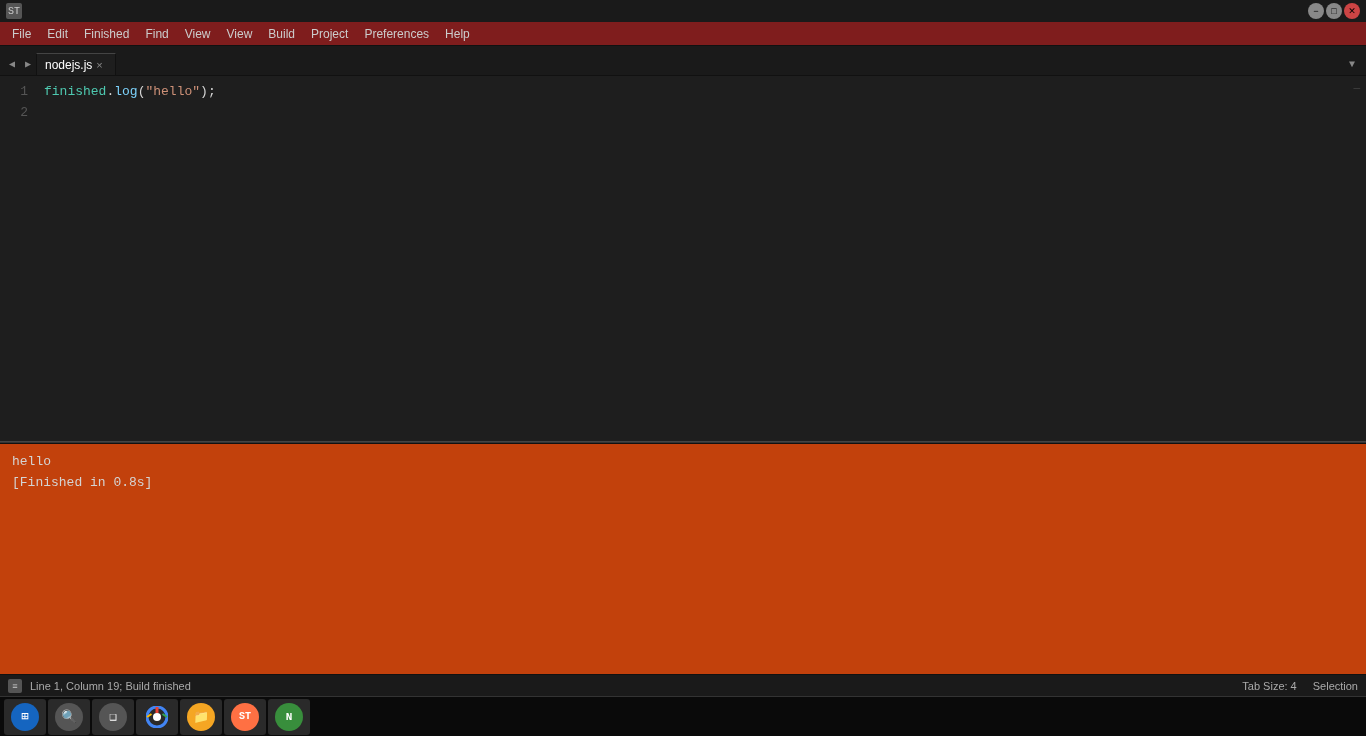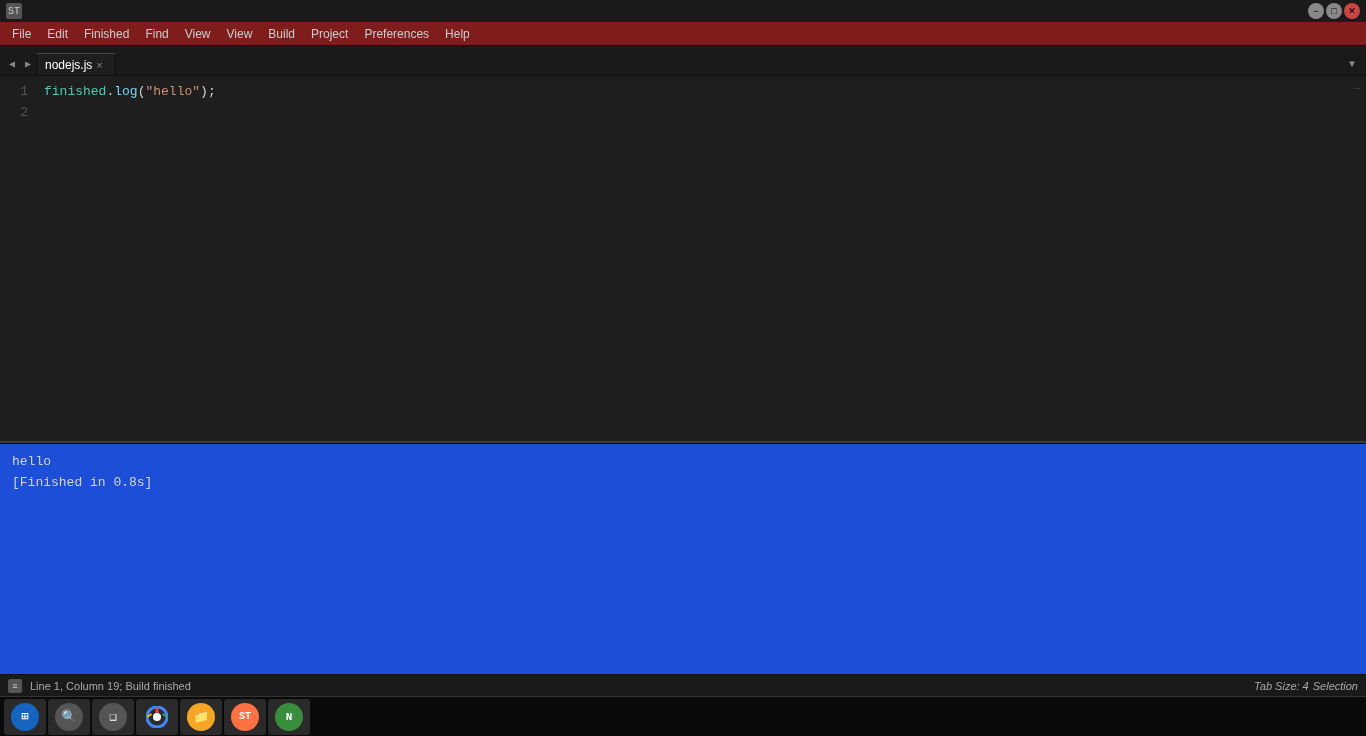--- a/index.html
+++ b/index.html
@@ -204,21 +204,21 @@
       height: 3px;
       background: #333;
       border-top: 1px solid #444;
       border-bottom: 1px solid #111;
       cursor: ns-resize;
     }
 
     
     #console-area {
       height: 230px;
-      background: #1d4ed8;
+      background: #c2410c;
       display: flex;
       flex-direction: column;
     }
 
     #console-output {
       flex: 1;
       padding: 8px 12px;
       font-size: 13px;
       line-height: 1.6;
       color: #d4d4d4;
@@ -247,22 +247,21 @@
       display: flex;
       align-items: center;
       justify-content: center;
       font-size: 9px;
       color: #ccc;
       flex-shrink: 0;
     }
     #status-bar-right {
       margin-left: auto;
       display: flex;
-      gap: 4px;
-      font-style: italic;
+      gap: 16px;
     }
 
     
     #taskbar {
       height: 40px;
       background: #0a0a0a;
       border-top: 1px solid #333;
       display: flex;
       align-items: center;
       padding: 0 4px;

